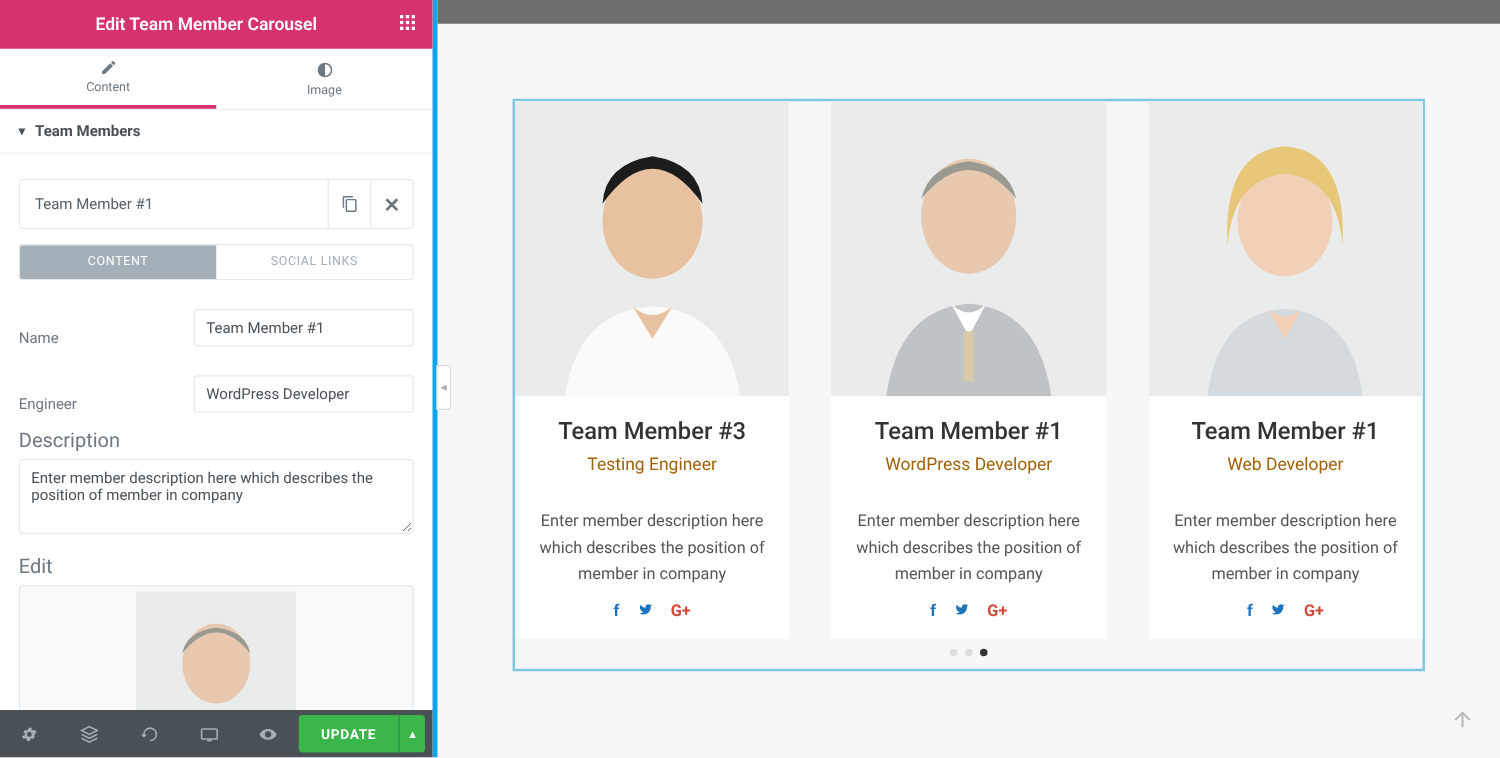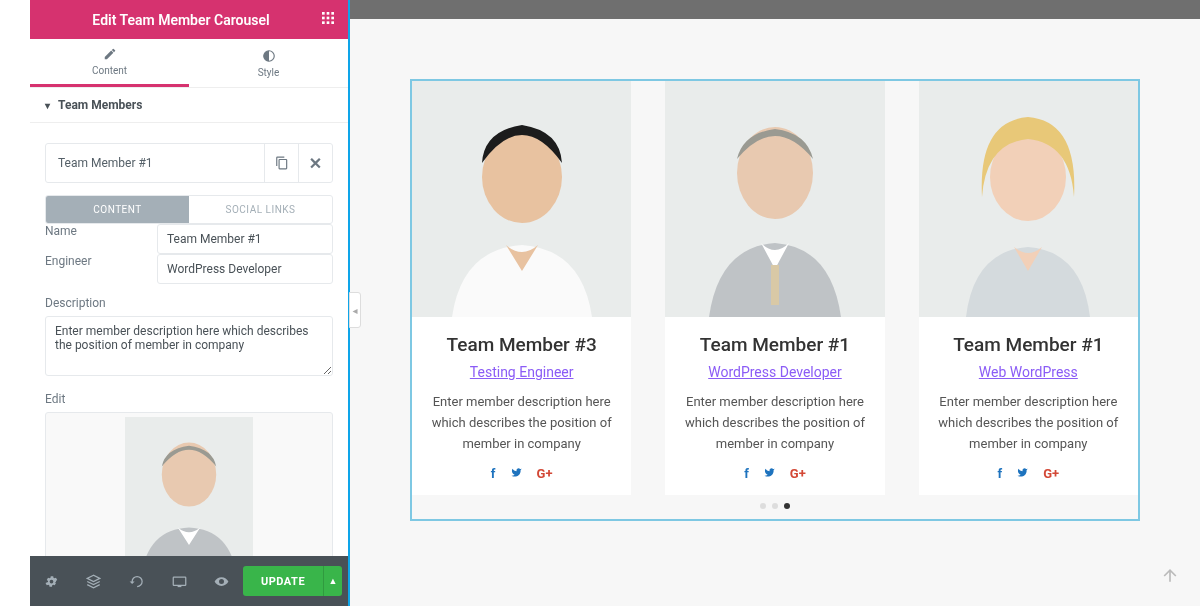--- a/index.html
+++ b/index.html
@@ -1,19 +1,19 @@
 <!DOCTYPE html>
 <html><head>
 <meta charset="utf-8">
 <style>
 * { margin: 0; padding: 0; box-sizing: border-box; font-family: -apple-system, BlinkMacSystemFont, "Segoe UI", Roboto, Helvetica, Arial, sans-serif; }
 body { width: 1200px; height: 606px; overflow: hidden; background: #f7f7f7; display: flex; }
 
 
-.editor { width: 350px; height: 606px; background: #fff; display: flex; flex-direction: column; border-right: 2px solid #0ea5e9; padding-left: 30px; }
+.editor { width: 350px; height: 606px; background: #fff; display: flex; flex-direction: column; border-right: 4px solid #0ea5e9; }
 .editor-header { height: 39px; background: #d6326f; color: #fff; display: flex; align-items: center; justify-content: space-between; padding: 0 12px; font-size: 14px; font-weight: 600; }
 .editor-header .title { flex: 1; text-align: center; }
 .editor-header svg { fill: #fff; }
 
 .tabs { display: flex; height: 49px; border-bottom: 1px solid #eee; }
 .tab { flex: 1; display: flex; flex-direction: column; align-items: center; justify-content: center; font-size: 10px; color: #6d7882; cursor: pointer; }
 .tab.active { border-bottom: 3px solid #d6326f; }
 .tab svg { width: 14px; height: 14px; margin-bottom: 4px; fill: #6d7882; }
 
 .section-header { display: flex; align-items: center; padding: 10px 15px; border-bottom: 1px solid #eee; font-size: 12px; font-weight: 700; color: #495157; }
@@ -22,31 +22,31 @@
 .panel-body { flex: 1; overflow: auto; padding: 10px 15px 0; }
 .item-header { display: flex; border: 1px solid #e6e9ec; border-radius: 3px; margin-top: 10px; align-items: center; }
 .item-header .item-title { flex: 1; padding: 10px 12px; font-size: 12px; color: #556068; }
 .item-header .icon-btn { width: 34px; height: 38px; border-left: 1px solid #e6e9ec; display: flex; align-items: center; justify-content: center; cursor: pointer; color: #6d7882; }
 .item-header .icon-btn svg { width: 14px; height: 14px; fill: #6d7882; }
 
 .subtabs { display: flex; border: 1px solid #e6e9ec; border-radius: 3px; margin-top: 12px; overflow: hidden; }
 .subtab { flex: 1; text-align: center; padding: 8px 0; font-size: 10px; letter-spacing: 0.5px; color: #a4afb7; cursor: pointer; }
 .subtab.active { background: #a4afb7; color: #fff; }
 
-.form-row { display: flex; align-items: flex-start; margin-top: 0; font-size: 12px; color: #6d7882; }
+.form-row { display: flex; align-items: flex-end; margin-top: 23px; font-size: 12px; color: #6d7882; }
 .form-row label { width: 145px; }
 .form-row input[type=text] { flex: 1; border: 1px solid #e6e9ec; border-radius: 3px; padding: 7px 9px; font-size: 12px; color: #495157; }
 .form-col { margin-top: 12px; }
-.form-col > label { font-size: 12px; color: #6d7882; display: block; margin-bottom: 6px; }
+.form-col > label { font-size: 16px; color: #6d7882; display: block; margin-bottom: 6px; }
 textarea { width: 100%; border: 1px solid #e6e9ec; border-radius: 3px; padding: 7px 9px; font-size: 12px; color: #495157; resize: vertical; height: 60px; }
 
 .image-preview { border: 1px solid #e6e9ec; border-radius: 3px; height: 170px; display: flex; align-items: center; justify-content: center; background: #f9f9f9; cursor: pointer; overflow: hidden; }
 .image-preview svg { width: 130px; height: 160px; }
 
-.editor-footer { height: 50px; background: #495157; display: flex; align-items: center; }
+.editor-footer { height: 38px; background: #495157; display: flex; align-items: center; }
 .footer-btn { width: 50px; height: 38px; display: flex; align-items: center; justify-content: center; cursor: pointer; }
 .footer-btn svg { width: 15px; height: 15px; fill: #a4afb7; }
 .footer-spacer { flex: 1; }
 .update-btn { background: #39b54a; color: #fff; height: 30px; padding: 0 18px; border: none; border-radius: 3px 0 0 3px; font-size: 11px; font-weight: 700; letter-spacing: 0.5px; cursor: pointer; margin-right: 0; }
 .update-caret { background: #39b54a; border-left: 1px solid rgba(0,0,0,0.15); color: #fff; height: 30px; width: 22px; display: flex; align-items: center; justify-content: center; margin-right: 6px; border-radius: 0 3px 3px 0; cursor: pointer; font-size: 9px; }
 
 
 .preview { flex: 1; display: flex; flex-direction: column; position: relative; }
 .collapse-handle { position: absolute; left: -1px; top: 292px; width: 12px; height: 36px; background: #fff; border: 1px solid #ddd; border-radius: 0 3px 3px 0; display: flex; align-items: center; justify-content: center; color: #aaa; font-size: 10px; cursor: pointer; }
 .topbar-dark { height: 19px; background: #6f6f6f; }
@@ -60,21 +60,21 @@
 .carousel { display: flex; gap: 34px; padding: 0; position: relative; }
 .arrow { position: absolute; top: 218px; font-size: 16px; color: #555; cursor: pointer; padding: 6px; }
 .arrow.left { left: -6px; }
 .arrow.right { right: -6px; }
 
 .card { flex: 1; background: #fff; display: flex; flex-direction: column; }
 .card-img { height: 236px; background: #e9eceb; display: flex; align-items: flex-end; justify-content: center; overflow: hidden; }
 .card-img svg { width: 180px; height: 230px; }
 .card-body { padding: 16px 10px 14px; text-align: center; }
 .card-body h3 { font-size: 19px; font-weight: 500; color: #333; margin-bottom: 8px; }
-.card-body .pos { font-size: 14px; color: #8b5cf6; margin-bottom: 12px; text-decoration: underline; }
+.card-body .pos { font-size: 14px; color: #a16207; margin-bottom: 28px; }
 .card-body .desc { font-size: 13px; color: #555; line-height: 1.6; margin-bottom: 12px; }
 .socials { display: flex; gap: 14px; justify-content: center; }
 .socials span { color: #1e73be; font-size: 13px; font-weight: 700; cursor: pointer; }
 .dots { display: flex; gap: 6px; justify-content: center; padding: 8px 0 10px; }
 .dot { width: 6px; height: 6px; border-radius: 50%; background: #ddd; cursor: pointer; }
 .dot.active { background: #333; }
 </style>
 </head>
 <body>
 
@@ -102,21 +102,21 @@
       <svg viewBox="0 0 24 24">
           <path d="M3 17.25V21h3.75L17.81 9.94l-3.75-3.75L3 17.25zM20.71 7.04a1 1 0 000-1.41l-2.34-2.34a1 1 0 00-1.41 0l-1.83 1.83 3.75 3.75 1.83-1.83z"></path>
         </svg>
       <span>Content</span>
     </div>
     <div class="tab">
       <svg viewBox="0 0 24 24">
           <circle cx="12" cy="12" r="9" fill="none" stroke="#6d7882" stroke-width="2"></circle>
           <path d="M12 3a9 9 0 000 18z"></path>
         </svg>
-      <span>Style</span>
+      <span>Image</span>
     </div>
   </div>
 
   <div class="section-header">
     <span class="chev">▾</span>
     <span>Team Members</span>
   </div>
 
   <div class="panel-body">
     <div class="item-header">
@@ -257,21 +257,21 @@
             <svg viewBox="0 0 180 230">
                 <rect width="180" height="230" fill="#e9eceb"></rect>
                 <ellipse cx="90" cy="90" rx="38" ry="44" fill="#f2d0b8"></ellipse>
                 <path d="M44 110 Q40 34 90 30 Q140 34 136 110 Q132 56 90 52 Q48 56 44 110" fill="#e8c878"></path>
                 <path d="M28 230 Q36 164 90 160 Q144 164 152 230 Z" fill="#d4dadd"></path>
                 <path d="M76 160 L90 184 L104 160 Q90 172 76 160" fill="#f2d0b8"></path>
               </svg>
           </div>
           <div class="card-body">
             <h3>Team Member #1</h3>
-            <div class="pos">Web WordPress</div>
+            <div class="pos">Web Developer</div>
             <div class="desc">Enter member description here which describes the position of member in company</div>
             <div class="socials">
               <span>f</span>
               <span><svg width="13" height="11" viewBox="0 0 24 24" fill="#1e73be">
                     <path d="M23 3a10.9 10.9 0 01-3.14 1.53A4.48 4.48 0 0012 8v1A10.66 10.66 0 013 4s-4 9 5 13a11.64 11.64 0 01-7 2c9 5 20 0 20-11.5a4.5 4.5 0 00-.08-.83A7.72 7.72 0 0023 3z"></path>
                   </svg></span>
               <span style="color:#d34836;">G+</span>
             </div>
           </div>
         </div>

